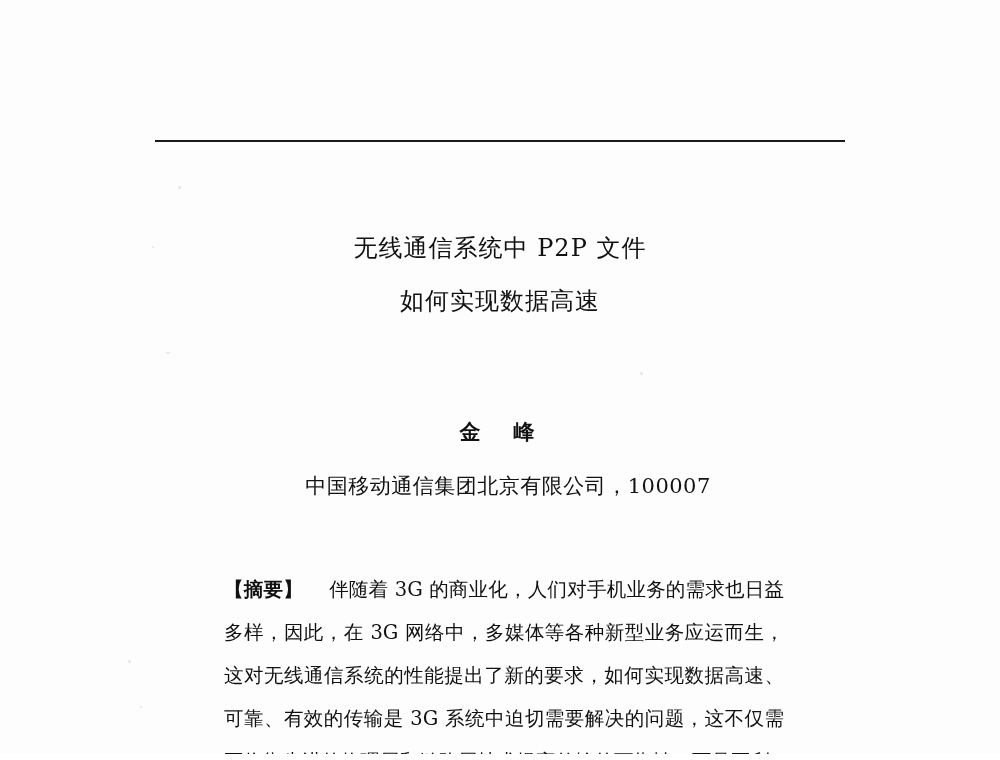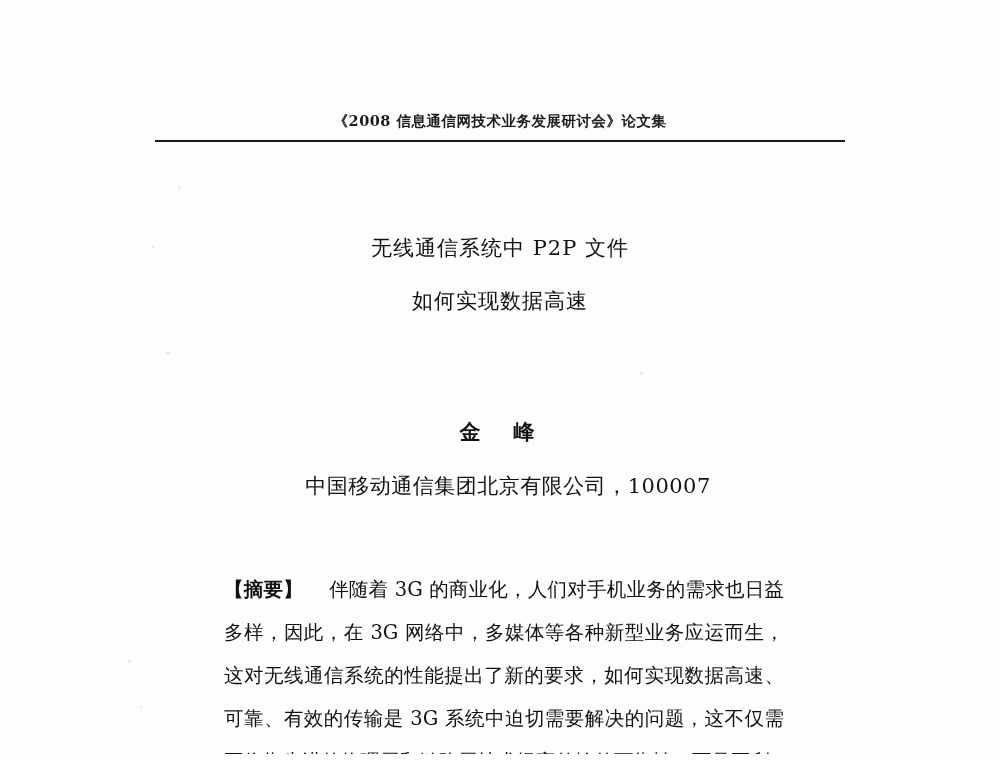--- a/index.html
+++ b/index.html
@@ -58,21 +58,21 @@
     height: 0;
     border-top: 2px solid #1a1a1a;
   }
 
   .title {
     position: absolute;
     top: 222px;
     left: 0;
     width: 1000px;
     text-align: center;
-    font-size: 21px;
+    font-size: 24px;
     line-height: 53px;
     font-weight: 400;
     letter-spacing: 1px;
     color: #111;
   }
   .title .line { display: block; }
 
   .author {
     position: absolute;
     top: 418px;
@@ -136,21 +136,20 @@
 
 <div class="page">
 
   <span class="speck s1"></span>
   <span class="speck s2"></span>
   <span class="speck s3"></span>
   <span class="speck s4"></span>
   <span class="speck s5"></span>
   <span class="speck s6"></span>
 
-  <div class="header-line-text">《2008 信息通信网技术业务发展研讨会》论文集</div>
 
   <div class="header-rule"></div>
 
   <div class="title">
     <span class="line">无线通信系统中 P2P 文件</span>
     <span class="line">如何实现数据高速</span>
   </div>
 
   <div class="author">金　峰</div>
 

